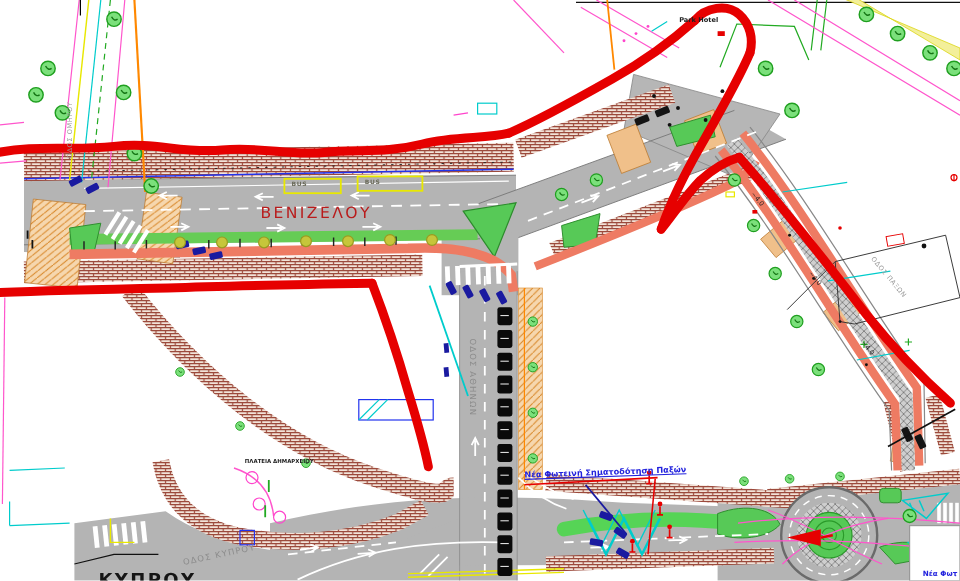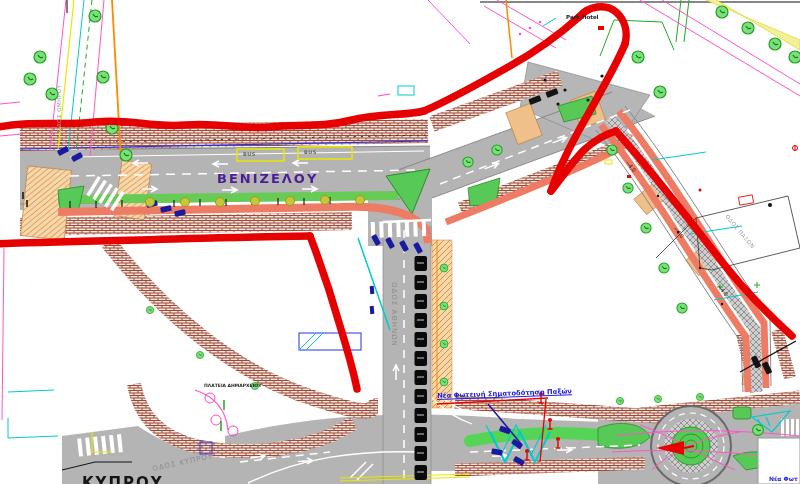--- a/index.html
+++ b/index.html
@@ -1,20 +1,20 @@
 <!DOCTYPE html>
 <html><head>
 <meta charset="utf-8">
 <style>
   html,body{margin:0;padding:0;background:#ffffff;}
   #stage{position:relative;width:800px;height:484px;overflow:hidden;background:#ffffff;
          font-family:"DejaVu Sans",sans-serif;}
   #plan{position:absolute;left:0;top:0;}
   .lbl{position:absolute;white-space:nowrap;color:#111;transform-origin:left top;line-height:1;}
-  .lbl-main{font-size:13px;letter-spacing:2px;font-weight:bold;color:#4c1d95;}
+  .lbl-main{font-size:13px;letter-spacing:2px;font-weight:normal;color:#b91c1c;}
   .lbl-road{color:#8c8c8c;font-size:7px;letter-spacing:1px;}
   .lbl-road-sm{color:#9a9a9a;font-size:5.5px;letter-spacing:0.5px;}
   .lbl-tiny{font-size:4.5px;font-weight:bold;color:#222;}
   .lbl-note{font-size:6.8px;font-weight:bold;color:#2222dd;text-decoration:underline;}
   .lbl-note-part{font-size:6px;font-weight:bold;color:#2222dd;}
   .lbl-bus{font-size:5px;color:#6b6b5a;font-weight:bold;letter-spacing:0.5px;}
   .lbl-dim{font-size:5.5px;color:#222;}
   .lbl-big-clip{font-size:15px;font-weight:bold;color:#151515;letter-spacing:2px;}
 </style>
 </head>

